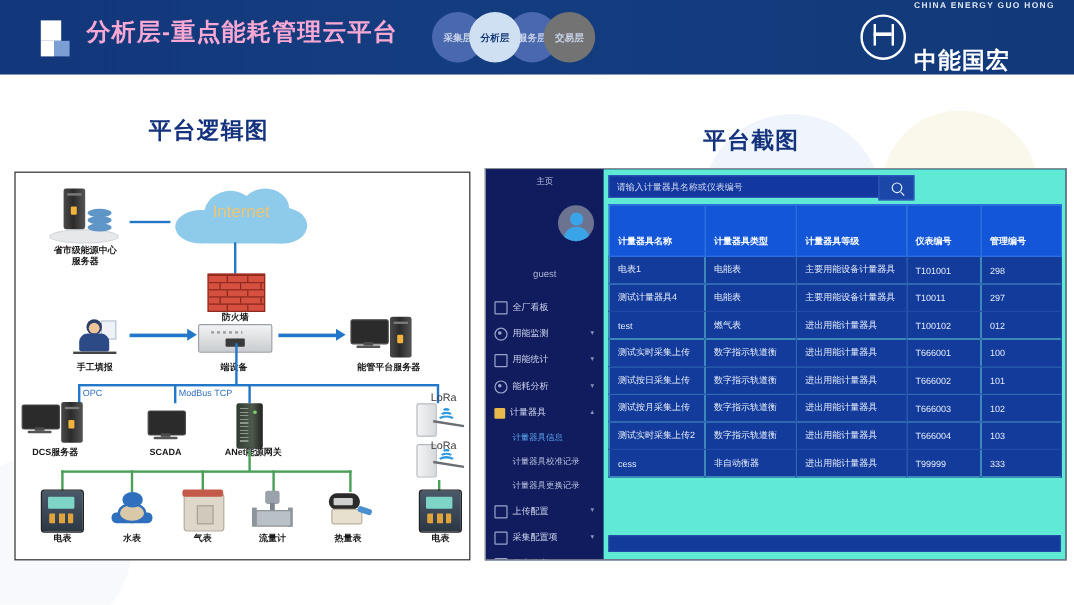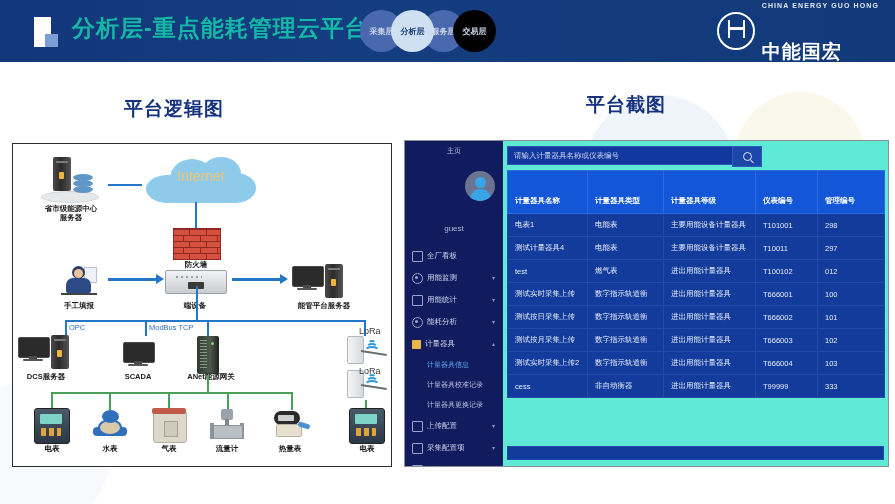--- a/index.html
+++ b/index.html
@@ -16,33 +16,33 @@
     background:#123a7a;overflow:hidden;
   }
   .hdr-stripe{position:absolute;left:0;top:0;width:895px;height:62px;
     background:linear-gradient(90deg,#12377a 0%,#143d80 40%,#123a7a 100%);}
   .logo-mark{position:absolute;left:34px;top:17px;width:30px;height:30px;}
   .logo-mark .sq1{position:absolute;left:0;top:0;width:17px;height:17px;background:#ffffff;}
   .logo-mark .sq2{position:absolute;left:0;top:17px;width:11px;height:13px;background:#ffffff;}
   .logo-mark .sq3{position:absolute;left:11px;top:17px;width:13px;height:13px;background:#7b9ed4;}
   .hdr-title{
     position:absolute;left:72px;top:13px;
-    font-size:23px;font-weight:bold;color:#14b8a6;letter-spacing:1px;
+    font-size:20px;font-weight:bold;color:#f9a8d4;letter-spacing:1px;
     white-space:nowrap;
   }
   .layer-badges{position:absolute;left:360px;top:10px;width:145px;height:42px;}
   .badge{
     position:absolute;top:0;width:43px;height:42px;border-radius:50%;
     display:flex;align-items:center;justify-content:center;
     font-size:8px;font-weight:bold;white-space:nowrap;
   }
   .badge.b1{left:0;   background:#4a68ad;color:#c9d4ea;}
   .badge.b2{left:31px;background:#cfe0f2;color:#163a78;z-index:3;}
   .badge.b3{left:62px;background:#4a68ad;color:#c9d4ea;}
-  .badge.b4{left:93px;background:#000000;color:#c9d4ea;}
+  .badge.b4{left:93px;background:#737373;color:#c9d4ea;}
   .brand{position:absolute;right:16px;top:12px;height:38px;display:flex;align-items:center;gap:7px;}
   .brand-logo{width:34px;height:34px;border:2.5px solid #fff;border-radius:50%;position:relative;}
   .brand-logo:after{
     content:"";position:absolute;left:9px;top:6px;width:13px;height:18px;
     border-left:2.5px solid #fff;border-right:2.5px solid #fff;
   }
   .brand-logo:before{
     content:"";position:absolute;left:9px;top:13px;width:15px;height:2.5px;background:#fff;z-index:2;
   }
   .brand-txt{display:flex;flex-direction:column;justify-content:center;gap:31px;}
@@ -57,21 +57,21 @@
     background:#f6f4dc;opacity:.6;}
   .decor-c{left:-40px;top:380px;width:150px;height:150px;border-radius:50%;
     background:#f0f4fa;opacity:.5;}
 
   
   .sec-title{
     position:absolute;font-size:19px;font-weight:bold;color:#15327e;letter-spacing:1px;
     white-space:nowrap;
   }
   .sec-title.left{left:124px;top:96px;}
-  .sec-title.right{left:586px;top:92px;}
+  .sec-title.right{left:586px;top:104px;}
 
   
   .diagram{
     position:absolute;left:12px;top:143px;width:378px;height:322px;
     border:1.5px solid #2d2d2d;background:#fff;overflow:hidden;
   }
   .dg-label{position:absolute;font-size:7.5px;color:#1a1a1a;text-align:center;
     white-space:nowrap;font-weight:bold;line-height:1.25;}
   .dg-label.blue{color:#2f6fbd;font-weight:normal;}
   .dg-line{position:absolute;background:#2277c8;}

